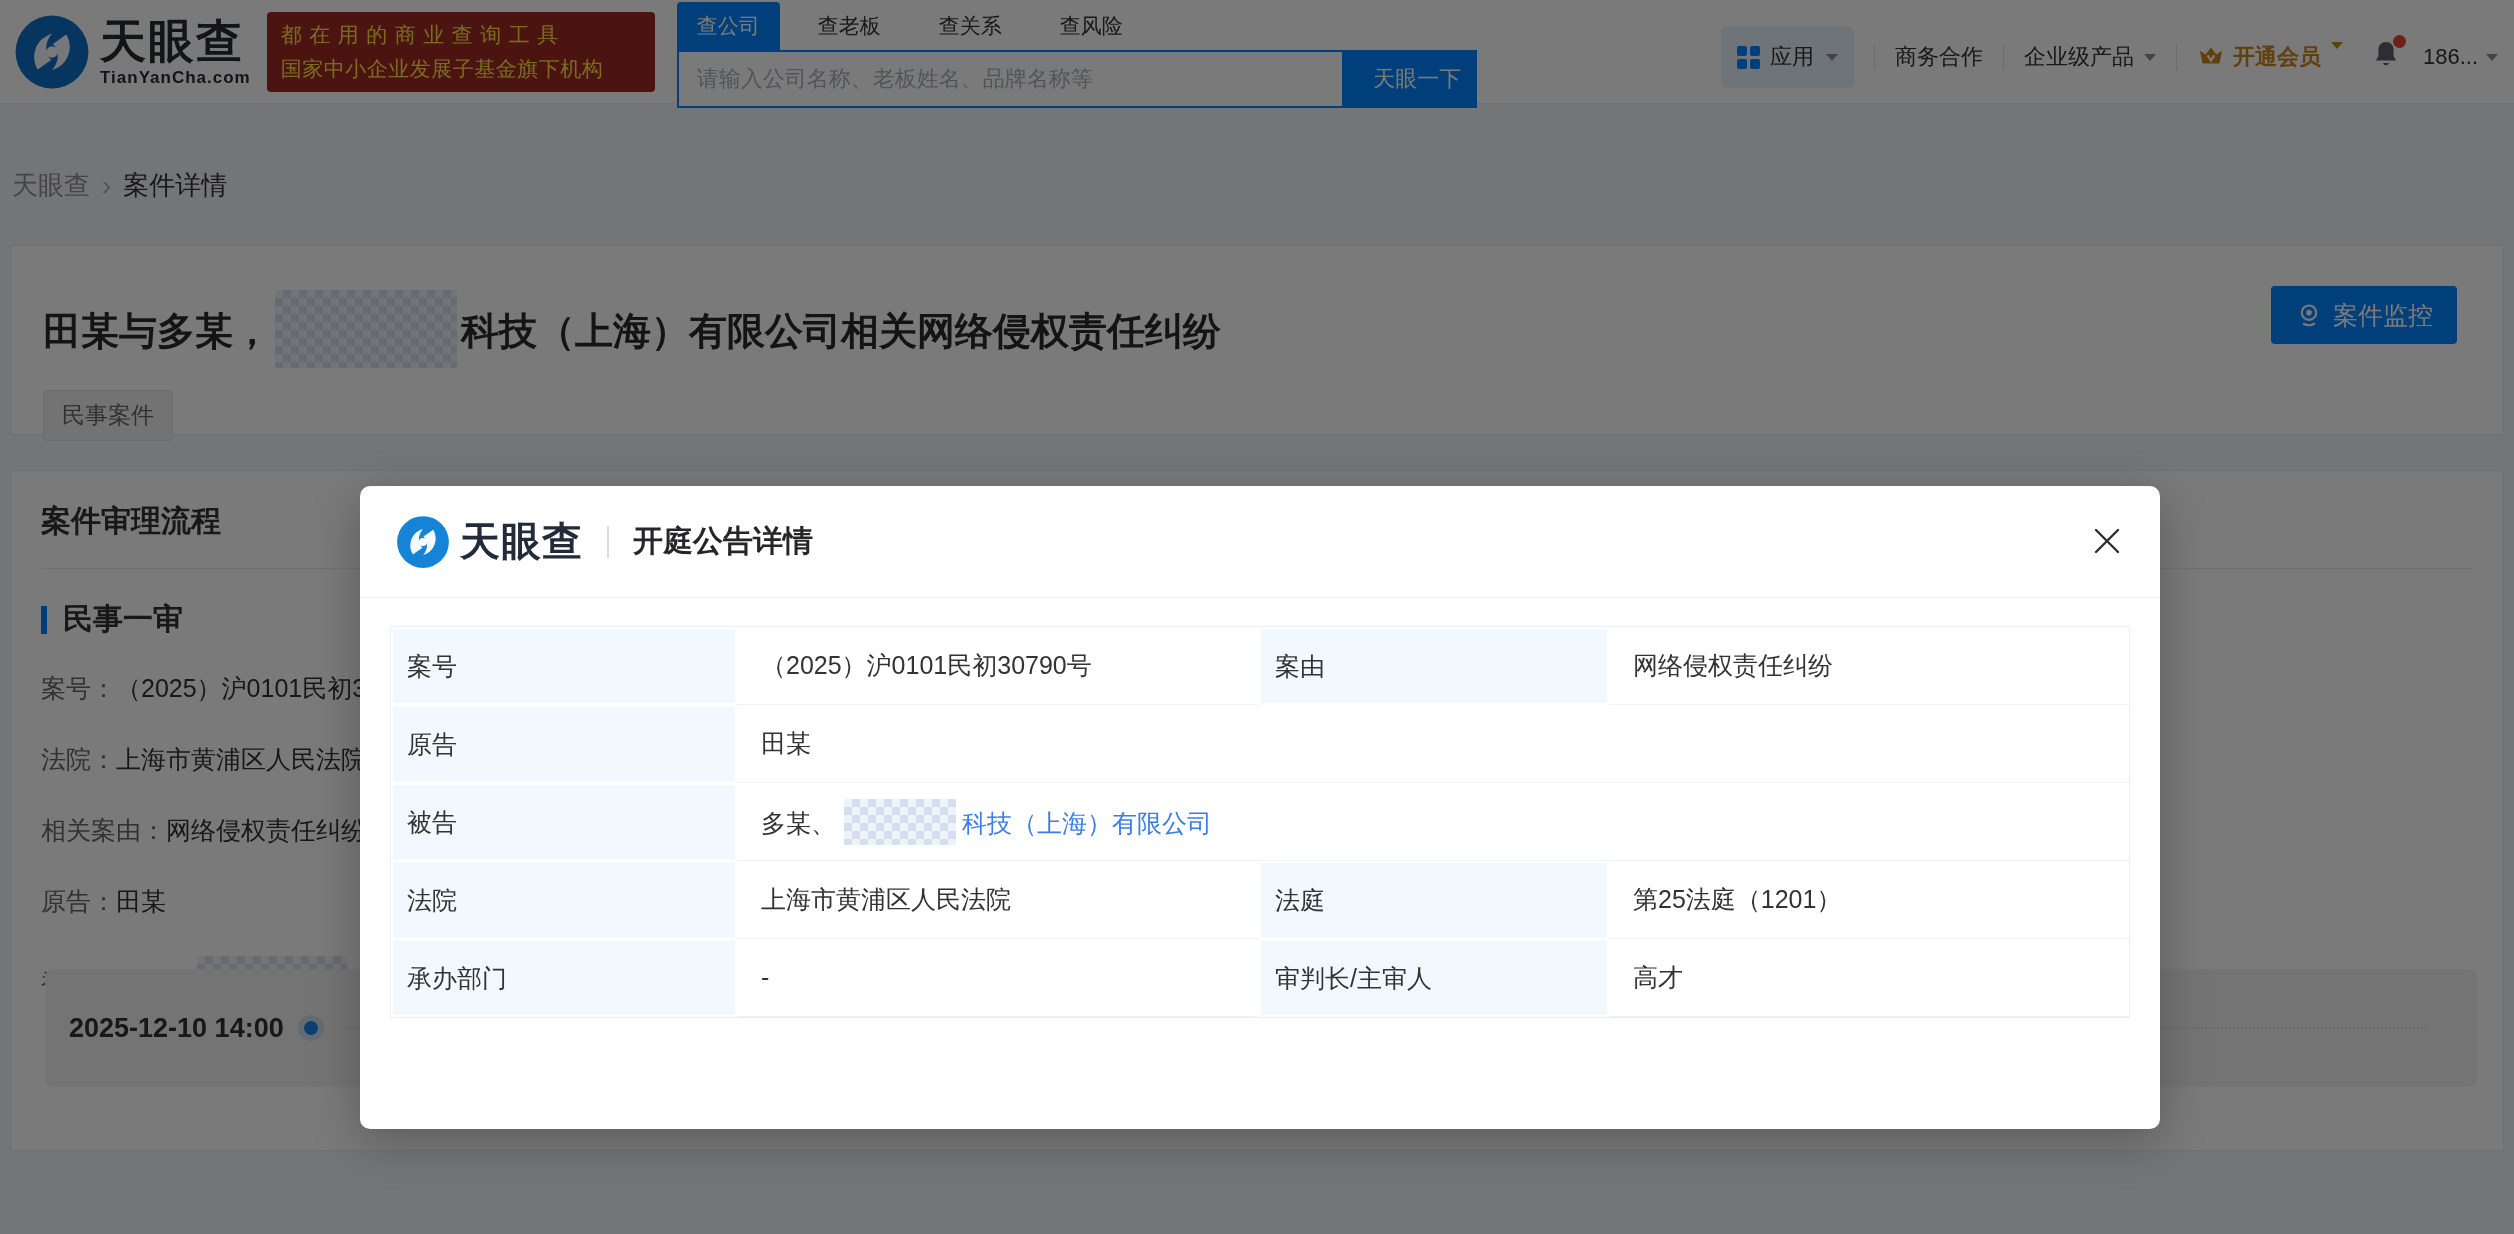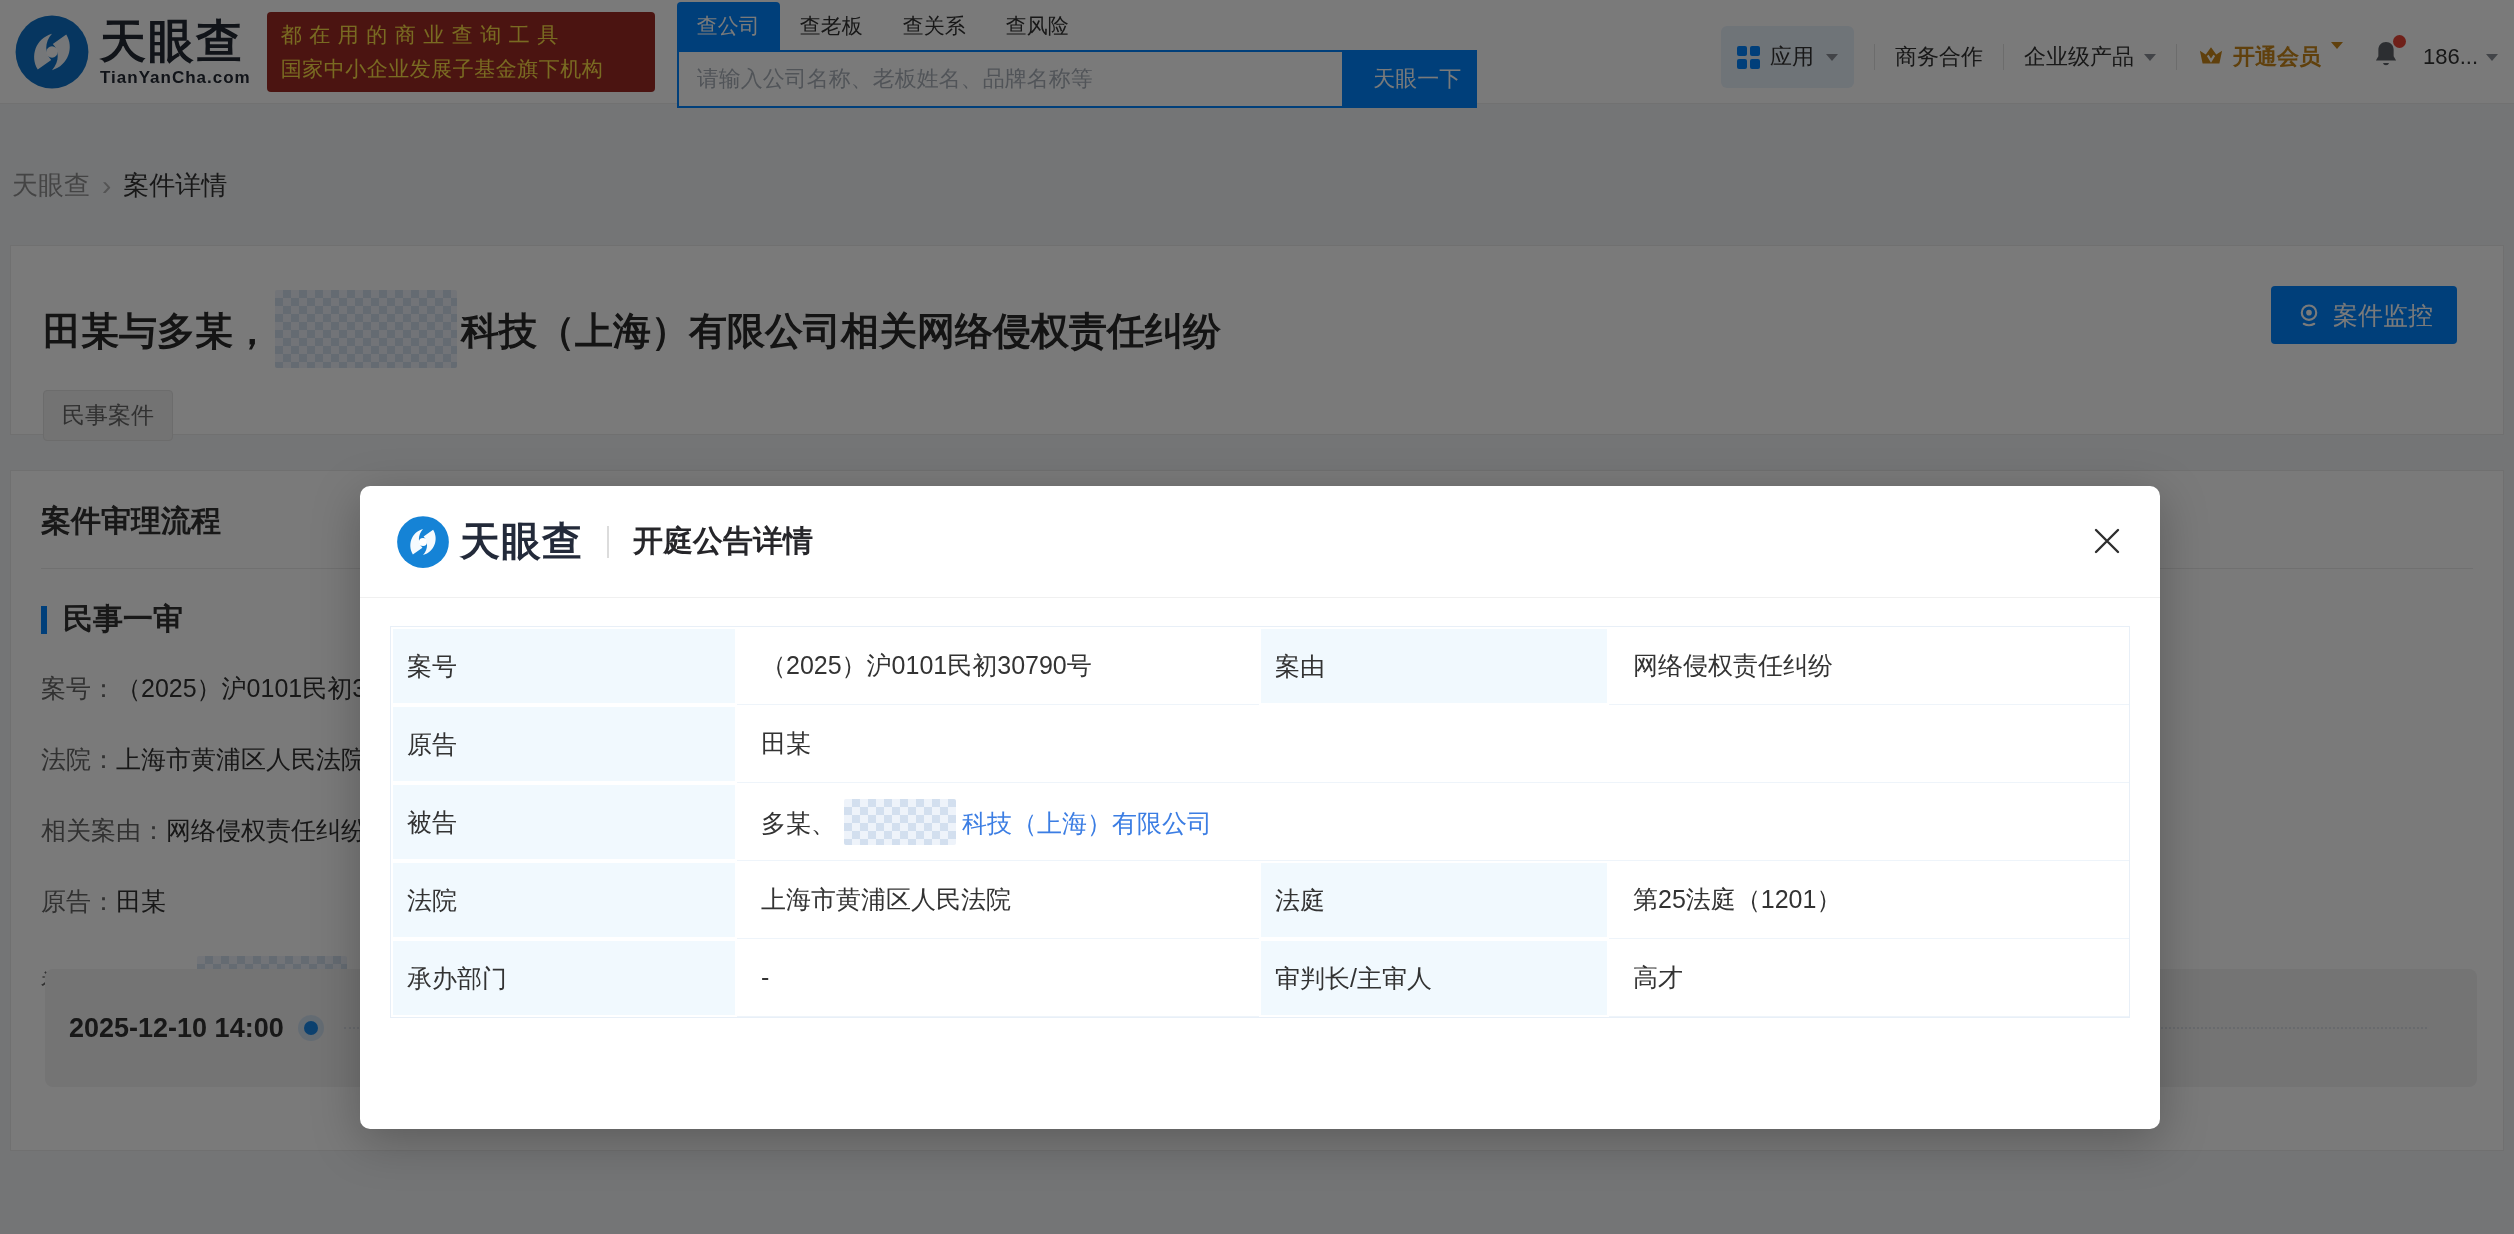--- a/index.html
+++ b/index.html
@@ -11,21 +11,21 @@
   .logo-group { display:flex; align-items:center; height:104px; }
   .logo-mark { width:76px; height:76px; }
   .brand-text { margin-left:10px; }
   .brand-name { font-size:46px; font-weight:bold; color:#252a35; letter-spacing:2px; line-height:50px; }
   .brand-domain { font-size:17px; font-weight:bold; color:#252a35; letter-spacing:1px; margin-top:2px; }
   .promo-banner { margin:12px 0 0 16px; width:388px; height:80px; background:#9e2b24; border-radius:4px; color:#fde047; display:flex; flex-direction:column; justify-content:center; padding:0 14px; }
   .promo-line1 { font-size:21px; letter-spacing:7.5px; white-space:nowrap; }
   .promo-line2 { font-size:21px; letter-spacing:0.5px; margin-top:6px; white-space:nowrap; }
 
   .search-block { margin-left:22px; width:800px; }
-  .search-tabs { display:flex; align-items:flex-end; height:46px; margin-top:4px; }
+  .search-tabs { display:flex; align-items:flex-end; height:46px; margin-top:4px;gap:18px; }
   .search-tab { font-size:21px; color:#333; padding:10px 20px; cursor:pointer; }
   .search-tab.active { background:#0084ff; color:#fff; border-radius:4px 4px 0 0; }
   .search-row { display:flex; height:58px; }
   .search-input { flex:1; height:58px; border:2px solid #0084ff; border-right:none; background:#fff; padding:0 18px; font-size:22px; color:#333; outline:none; }
   .search-input::placeholder { color:#a9b0b9; }
   .search-btn { width:135px; height:58px; background:#0084ff; color:#fff; font-size:22px; border:none; cursor:pointer;padding-left:16px; }
 
   .top-nav { margin-left:auto; display:flex; align-items:center; height:104px; padding-right:16px; padding-top:10px; }
   .apps-box { display:flex; align-items:center; gap:10px; background:#e9f2fb; border-radius:6px; height:62px; padding:0 16px; cursor:pointer; }
   .grid-icon { display:grid; grid-template-columns:10px 10px; grid-template-rows:10px 10px; gap:3px; }

